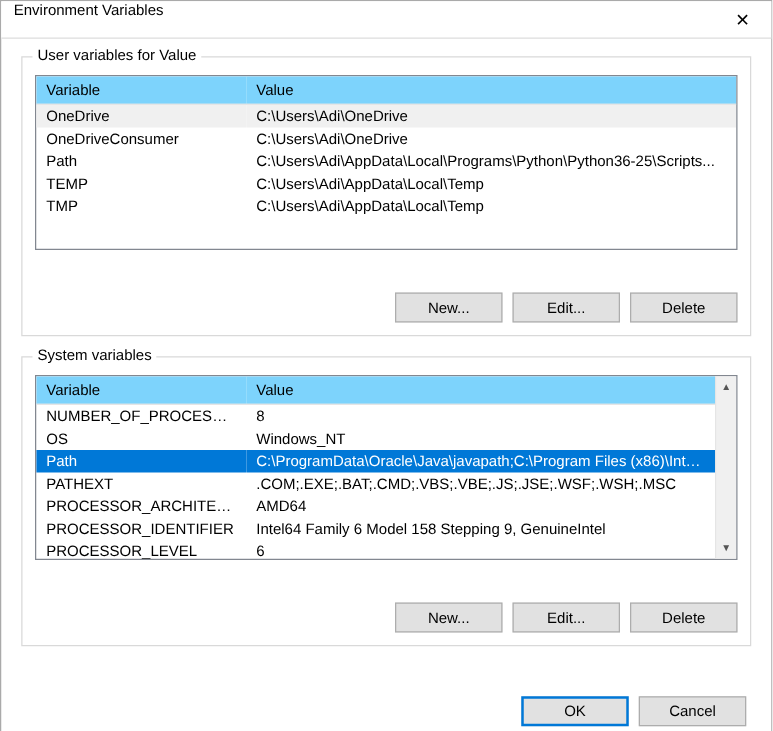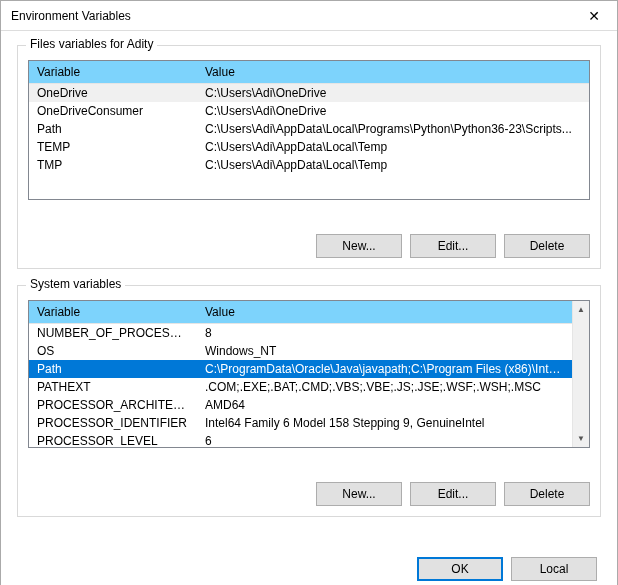--- a/index.html
+++ b/index.html
@@ -12,21 +12,20 @@
       overflow: hidden;
       color: #000;
     }
     .window {
       width: 618px;
       border: 1px solid #aaa;
       background: #fff;
     }
     .titlebar {
       display: flex;
-      align-items: center;
       justify-content: space-between;
       height: 30px;
       padding: 0 0 0 10px;
       background: #fff;
       border-bottom: 1px solid #ddd;
     }
     .close-btn {
       width: 46px;
       height: 30px;
       display: flex;
@@ -139,21 +138,21 @@
 <div class="window">
 
   <div class="titlebar">
     <span>Environment Variables</span>
     <div class="close-btn">✕</div>
   </div>
 
   <div class="content">
 
     <fieldset class="groupbox">
-      <span class="groupbox-label">Files variables for Adity</span>
+      <span class="groupbox-label">User variables for Value</span>
 
       <div class="table-container">
         <table class="table">
           <colgroup>
               <col class="col-var">
               <col>
             </colgroup>
           <thead>
             <tr>
               <th>Variable</th>
@@ -164,21 +163,21 @@
             <tr class="row-inactive">
               <td>OneDrive</td>
               <td>C:\Users\Adi\OneDrive</td>
             </tr>
             <tr>
               <td>OneDriveConsumer</td>
               <td>C:\Users\Adi\OneDrive</td>
             </tr>
             <tr>
               <td>Path</td>
-              <td>C:\Users\Adi\AppData\Local\Programs\Python\Python36-23\Scripts...</td>
+              <td>C:\Users\Adi\AppData\Local\Programs\Python\Python36-25\Scripts...</td>
             </tr>
             <tr>
               <td>TEMP</td>
               <td>C:\Users\Adi\AppData\Local\Temp</td>
             </tr>
             <tr>
               <td>TMP</td>
               <td>C:\Users\Adi\AppData\Local\Temp</td>
             </tr>
           </tbody>
@@ -246,17 +245,17 @@
 
       <div class="button-row">
         <button class="btn">New...</button>
         <button class="btn">Edit...</button>
         <button class="btn">Delete</button>
       </div>
     </fieldset>
 
     <div class="dialog-buttons">
       <button class="btn btn-ok">OK</button>
-      <button class="btn">Local</button>
+      <button class="btn">Cancel</button>
     </div>
 
   </div>
 </div>
 
 </body></html>

